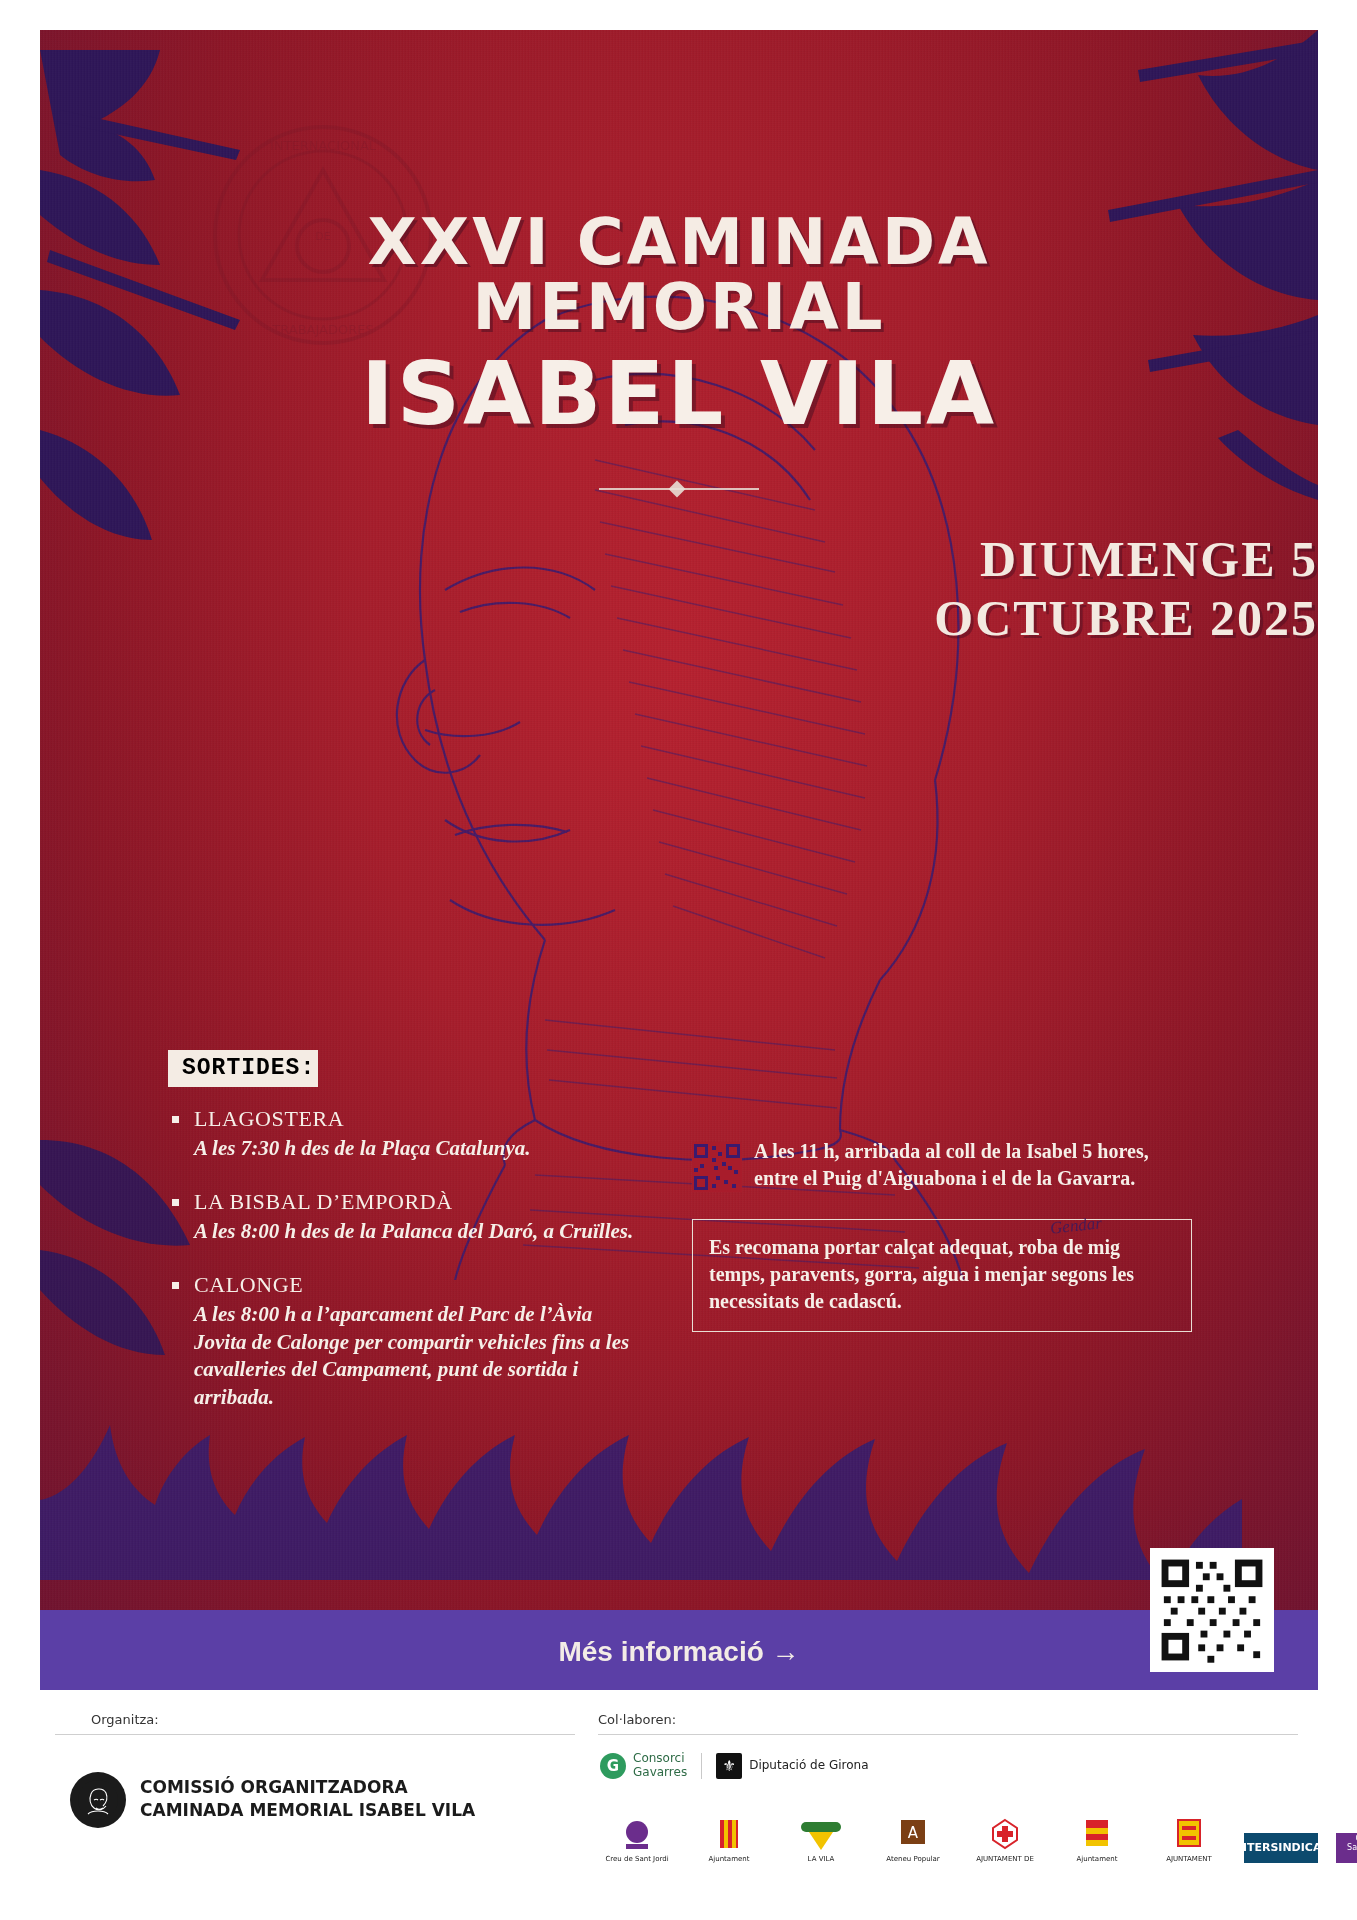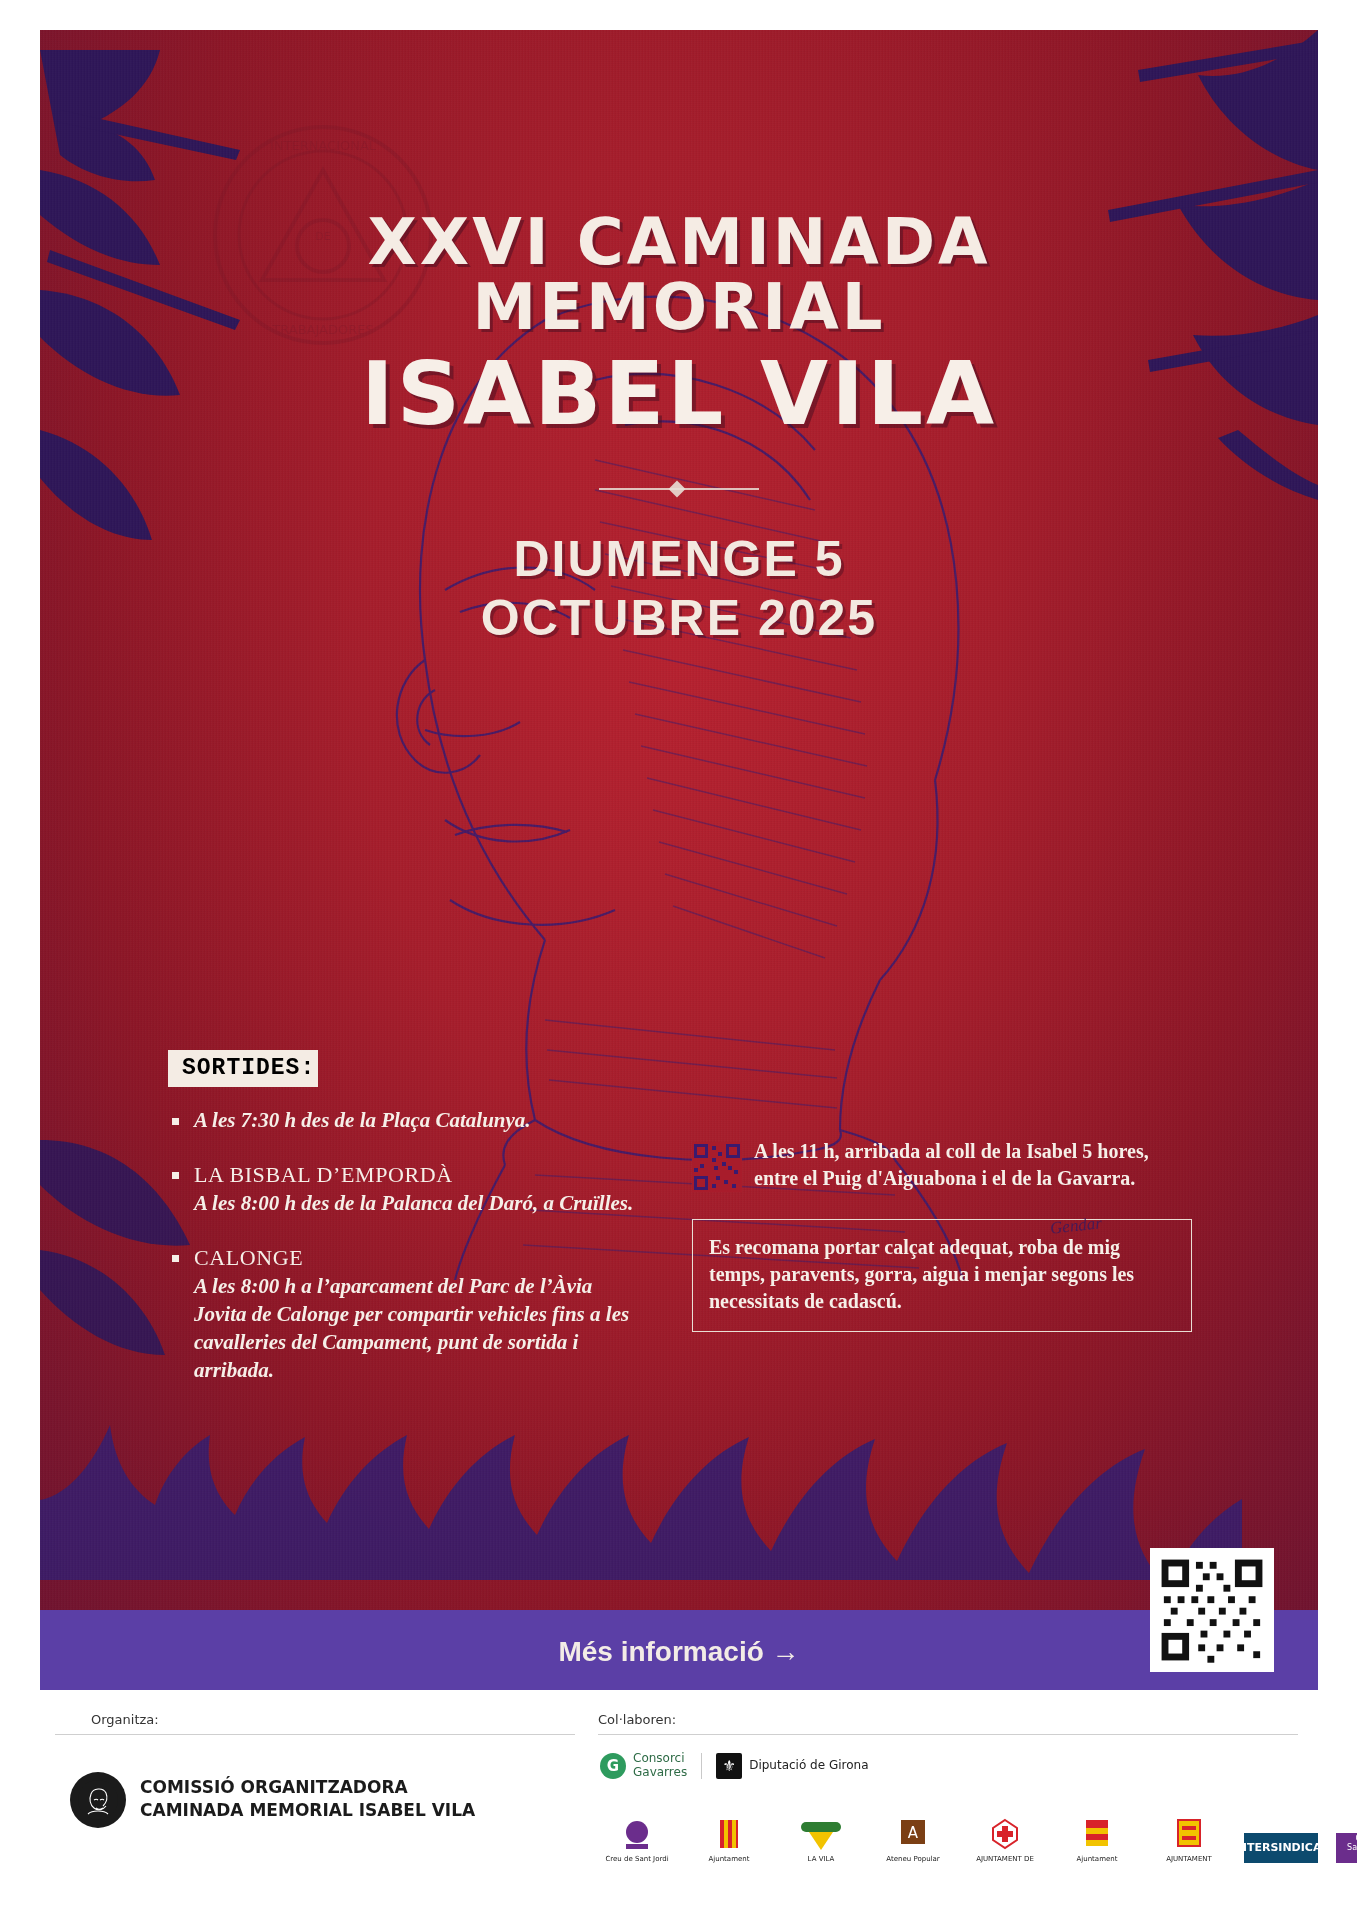--- a/index.html
+++ b/index.html
@@ -63,23 +63,24 @@
   }
   .divider:before{
     content:"";position:absolute;left:0;top:6px;width:160px;height:2px;background:#e9dfd6;opacity:.85;
   }
   .divider:after{
     content:"";position:absolute;left:72px;top:1px;width:12px;height:12px;background:#e9dfd6;
     transform:rotate(45deg);opacity:.9;
   }
   .date{
     margin-top:34px;
-    font-family:Liberation Sans, sans-serif;font-weight:bold;
+    font-family:Liberation Serif, serif;font-weight:bold;
     color:#f3e9e0;font-size:50px;letter-spacing:2px;line-height:1.18;
     text-shadow:3px 3px 0 rgba(60,10,30,.4);
+    text-align:right;
   }
 
   
   .sortides-label{
     position:absolute;left:128px;top:1020px;
     background:#f4ece4;color:#000000;
     font-family:Liberation Mono, monospace;font-weight:bold;
     font-size:23px;letter-spacing:1px;padding:5px 3px 6px 14px;
   }
   .col-left{
@@ -252,20 +253,21 @@
       <div>DIUMENGE 5</div>
       <div>OCTUBRE 2025</div>
     </div>
   </div>
 
   <div class="sortides-label">SORTIDES:</div>
 
   <div class="col-left">
     <div class="dep">
       <span class="bullet"></span>
+      <div class="name">LLAGOSTERA</div>
       <div class="detail">A les 7:30 h des de la Plaça Catalunya.</div>
     </div>
     <div class="dep">
       <span class="bullet"></span>
       <div class="name">LA BISBAL D’EMPORDÀ</div>
       <div class="detail">A les 8:00 h des de la Palanca del Daró, a Cruïlles.</div>
     </div>
     <div class="dep">
       <span class="bullet"></span>
       <div class="name">CALONGE</div>

